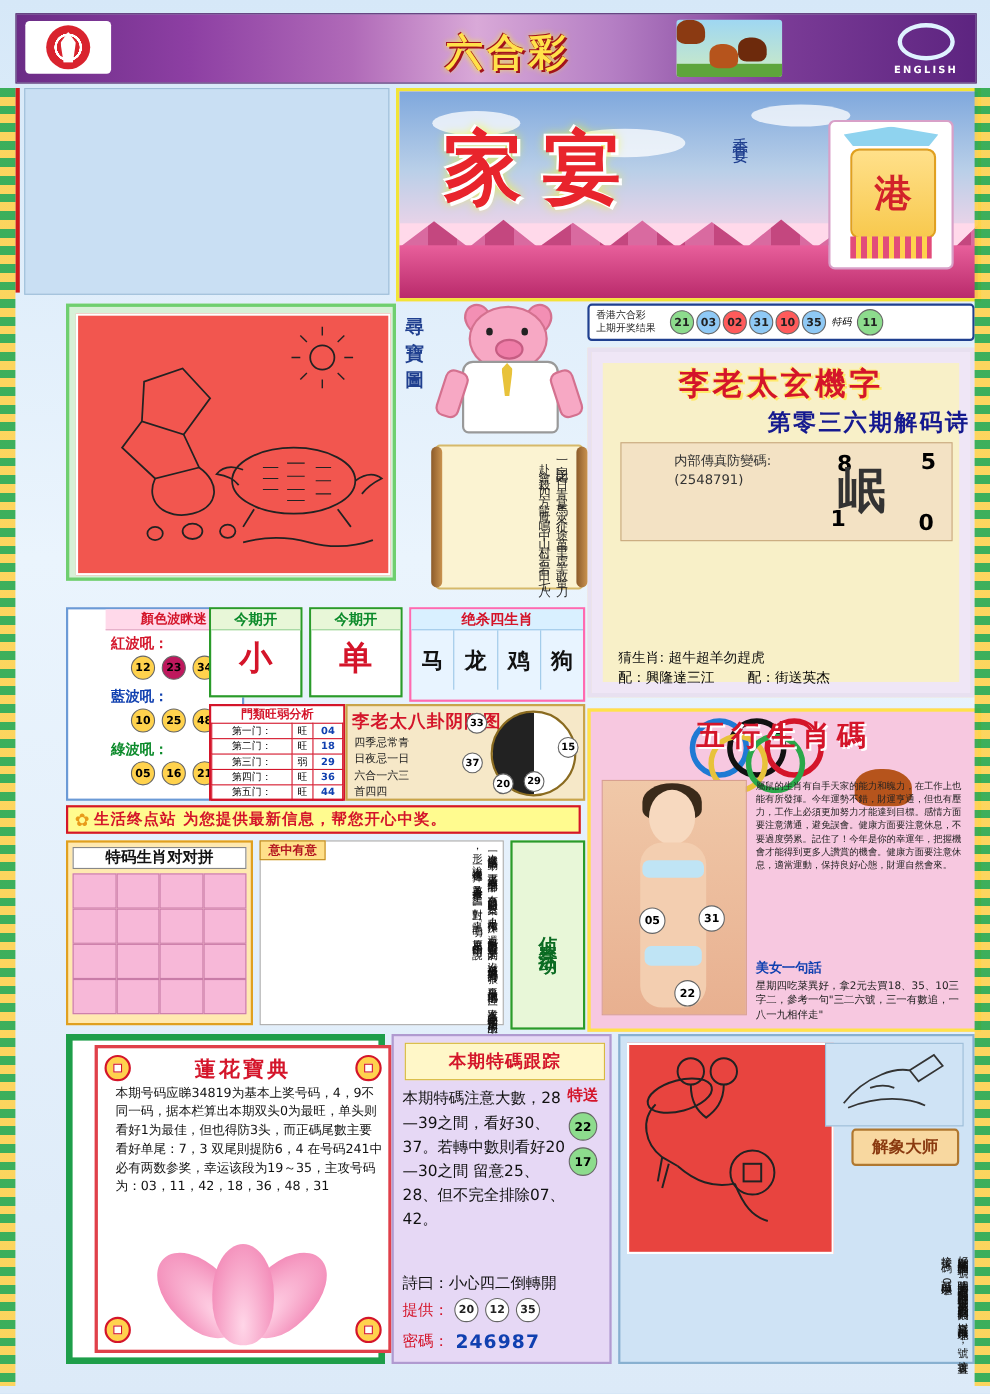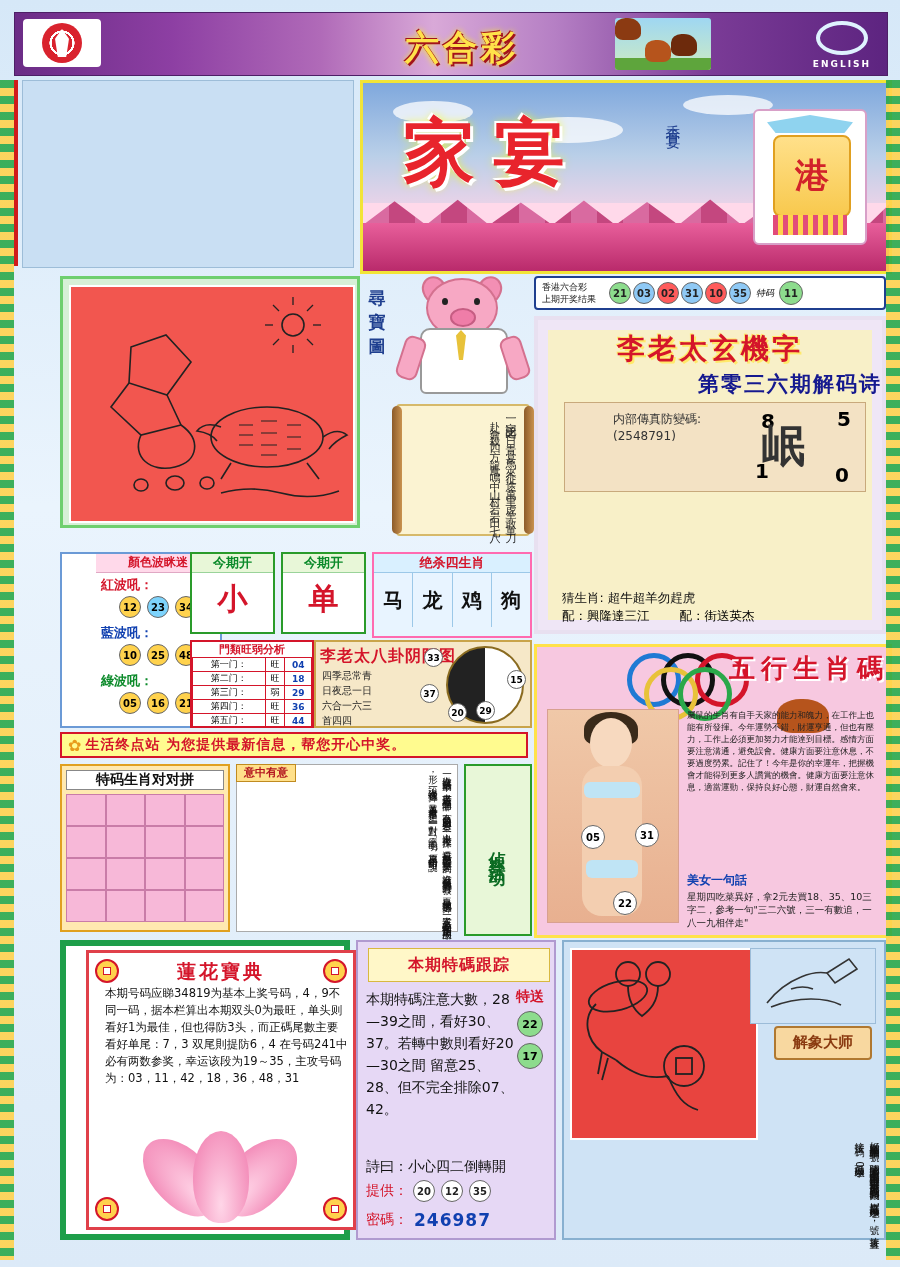--- a/index.html
+++ b/index.html
@@ -160,21 +160,21 @@
 
   
   .cols{position:absolute;left:236px;top:764px;width:222px;height:168px;background:#fff;border:1px solid #aaa;padding:3px;box-sizing:border-box;
       writing-mode:vertical-rl;font-size:9.5px;line-height:14px;color:#111;letter-spacing:1px;}
   .yizhong{position:absolute;left:236px;top:764px;width:58px;height:16px;background:#ffe08a;border:1px solid #c08b20;font-size:11px;text-align:center;color:#b3141f;font-weight:bold;writing-mode:horizontal-tb;}
   .zhencha{position:absolute;left:464px;top:764px;width:64px;height:168px;background:#e8f7d8;border:2px solid #2a9b2a;display:flex;align-items:center;justify-content:center;}
   .zhencha span{writing-mode:vertical-rl;font-size:17px;font-weight:bold;color:#0b6b22;letter-spacing:6px;}
 
   
   .wuxing{position:absolute;left:534px;top:644px;width:352px;height:288px;background:#f7c8e0;border:3px solid #ffe24a;overflow:hidden;}
-  .wuxing .hdr{position:absolute;left:0;top:4px;width:100%;text-align:right;font-size:26px;font-weight:bold;color:#d4152a;
+  .wuxing .hdr{position:absolute;left:0;top:4px;width:100%;text-align:center;font-size:26px;font-weight:bold;color:#d4152a;
     text-shadow:2px 2px 0 #fff;letter-spacing:6px;}
   .wuxing .rings{position:absolute;left:90px;top:6px;width:170px;height:46px;}
   .wuxing .rings i{position:absolute;width:44px;height:44px;border-radius:50%;border:5px solid;display:block;}
   .wuxing .horse{position:absolute;right:60px;top:52px;width:52px;height:34px;background:#b6541c;border-radius:45% 50% 30% 30%;}
   .wuxing .girl{position:absolute;left:10px;top:62px;width:130px;height:212px;background:linear-gradient(180deg,#f0c8a8,#e8b090);border:1px solid #d8a090;}
   .wuxing .girl .head{position:absolute;left:42px;top:8px;width:42px;height:50px;background:#f7d9bf;border-radius:50%;}
   .wuxing .girl .hair{position:absolute;left:36px;top:2px;width:54px;height:34px;background:#3a2a1a;border-radius:50% 50% 30% 30%;}
   .wuxing .girl .body{position:absolute;left:34px;top:56px;width:60px;height:150px;background:#f3ceb0;border-radius:20px;}
   .wuxing .girl .bra{position:absolute;left:36px;top:72px;width:56px;height:16px;background:#bfe4f5;border-radius:6px;}
   .wuxing .girl .bot{position:absolute;left:38px;top:150px;width:52px;height:18px;background:#bfe4f5;border-radius:6px;}
@@ -356,21 +356,21 @@
       <div class="rod r"></div>
     <div class="txt">一字記之曰 日 青 宴 馬 來 征 途 萬 里 虎 羊 敢 單 刀 赴 會 殺 四 方 龍 鳳 鳴 中 山 村 岩 岩 田 七 八</div>
   </div>
 
   <div class="wave">
     <div class="hd">顏色波眯迷</div>
     <div class="row red">
       <div class="nm">紅波吼：</div>
       <div class="nums">
         <span class="nball" style="background:#ffd24d">12</span>
-        <span class="nball" style="background:#7dd3fc">23</span>
+        <span class="nball" style="background:#be185d">23</span>
         <span class="nball" style="background:#ffd24d">34</span>
       </div>
     </div>
     <div class="row blue">
       <div class="nm">藍波吼：</div>
       <div class="nums">
         <span class="nball" style="background:#ffd24d">10</span>
         <span class="nball" style="background:#ffd24d">25</span>
         <span class="nball" style="background:#ffd24d">48</span>
       </div>

